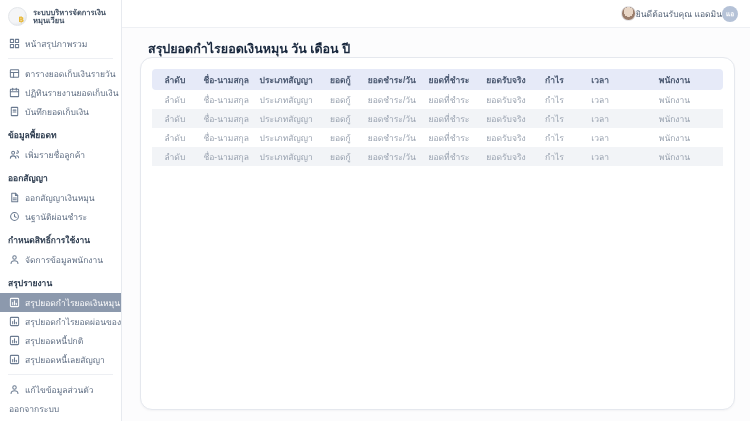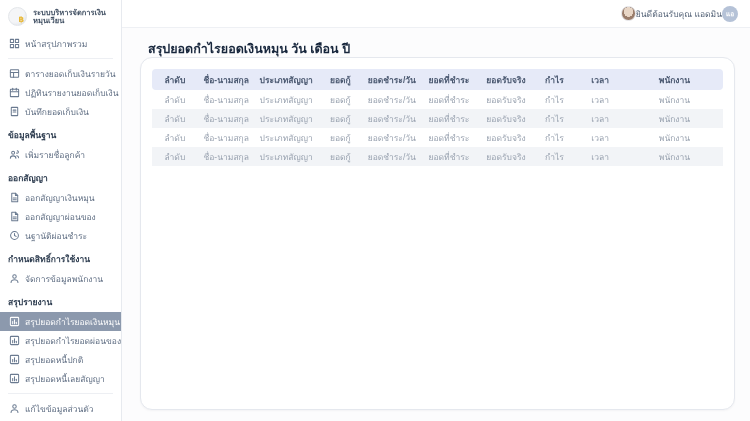--- a/index.html
+++ b/index.html
@@ -95,21 +95,21 @@
       <div class="nav-item">
         <span class="ic">
           <svg viewBox="0 0 24 24" fill="none" stroke="currentColor" stroke-width="2.2" stroke-linecap="round" stroke-linejoin="round">
             <rect x="5" y="3" width="14" height="18" rx="1"></rect>
             <line x1="9" y1="9" x2="15" y2="9"></line>
             <line x1="9" y1="13" x2="15" y2="13"></line>
           </svg>
         </span>
         <span>บันทึกยอดเก็บเงิน</span>
       </div>
-      <div class="section-header">ข้อมูลพื้นฐาน</div>
+      <div class="section-header">ข้อมูลพื้ยอดท</div>
       <div class="nav-item">
         <span class="ic">
           <svg viewBox="0 0 24 24" fill="none" stroke="currentColor" stroke-width="2.2" stroke-linecap="round" stroke-linejoin="round">
             <circle cx="9" cy="8" r="3.2"></circle>
             <path d="M3 20c0-3.2 2.7-5 6-5s6 1.8 6 5"></path>
             <path d="M16.5 8.8a2.6 2.6 0 1 0 1.5-4.8"></path>
             <path d="M17 14.6c2.4.4 4 1.9 4 4.4"></path>
           </svg>
         </span>
         <span>เพิ่มรายชื่อลูกค้า</span>
@@ -118,31 +118,20 @@
       <div class="nav-item">
         <span class="ic">
           <svg viewBox="0 0 24 24" fill="none" stroke="currentColor" stroke-width="2.2" stroke-linecap="round" stroke-linejoin="round">
             <path d="M6 2.5h8l5 5V21.5H6z"></path>
             <path d="M14 2.5v5h5"></path>
             <line x1="9" y1="13" x2="16" y2="13"></line>
             <line x1="9" y1="17" x2="16" y2="17"></line>
           </svg>
         </span>
         <span>ออกสัญญาเงินหมุน</span>
-      </div>
-      <div class="nav-item">
-        <span class="ic">
-          <svg viewBox="0 0 24 24" fill="none" stroke="currentColor" stroke-width="2.2" stroke-linecap="round" stroke-linejoin="round">
-            <path d="M6 2.5h8l5 5V21.5H6z"></path>
-            <path d="M14 2.5v5h5"></path>
-            <line x1="9" y1="13" x2="16" y2="13"></line>
-            <line x1="9" y1="17" x2="16" y2="17"></line>
-          </svg>
-        </span>
-        <span>ออกสัญญาผ่อนของ</span>
       </div>
       <div class="nav-item">
         <span class="ic">
           <svg viewBox="0 0 24 24" fill="none" stroke="currentColor" stroke-width="2.2" stroke-linecap="round" stroke-linejoin="round">
             <circle cx="12" cy="12" r="8.5"></circle>
             <polyline points="12 7.5 12 12 15.5 14"></polyline>
           </svg>
         </span>
         <span>นฐานัติผ่อนชำระ</span>
       </div>

